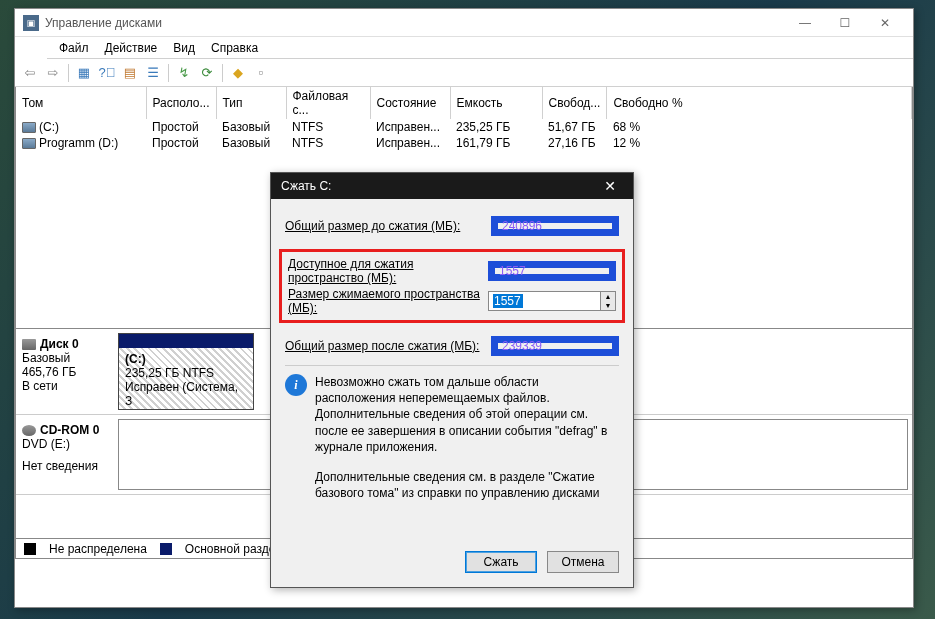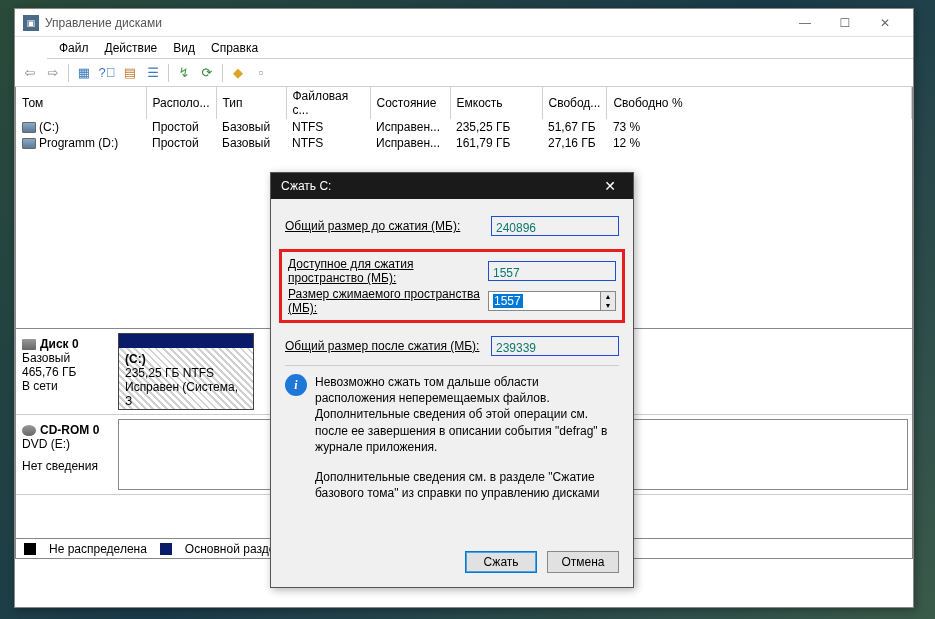--- a/index.html
+++ b/index.html
@@ -36,21 +36,21 @@
 
 
 .dialog { left: 270px; top: 172px; width: 364px; border: 1px solid #555; }
 .dlg-title { height: 26px; background: #1a1a1a; color: #fff; display: flex; align-items: center; padding: 0 10px; }
 .dlg-title-text { flex: 1; }
 .dlg-close { width: 26px; height: 24px; display: flex; align-items: center; justify-content: center; color: #fff; cursor: pointer; font-size: 14px; }
 .dlg-body { background: #f0f0f0; padding: 12px 14px 14px 14px; }
 .dlg-row { display: flex; align-items: center; height: 30px; }
 .dlg-row label { flex: 1; text-decoration: underline; }
 .dlg-field { width: 128px; height: 20px; border: 1px solid #888; background: #fff; padding: 0 4px; display: flex; align-items: center; }
-.dlg-field.readonly { background: #f0f0f0; border: 1px solid #1d4ed8; color: #0f766e; align-items: flex-end; }
+.dlg-field.readonly { background: #f0f0f0; border: 7px solid #1d4ed8; color: #8b5cf6; }
 .dlg-field input { border: none; outline: none; width: 100%; font-size: 12px; background: transparent; }
 .dlg-field input.selected { background: #0078d7; color: #fff; padding: 0 1px; }
 .spinner-wrap { display: flex; width: 128px; }
 .spin-btns { width: 15px; display: flex; flex-direction: column; border: 1px solid #888; border-left: none; }
 .spin-btns span { flex: 1; display:flex; align-items:center; justify-content:center; font-size:7px; background:#e8e8e8; cursor:pointer; }
 .highlight-box { border: 3px solid #e81e1e; padding: 4px 6px; margin: 8px -6px; }
 .dlg-sep { height: 1px; background: #ccc; margin: 4px 0; }
 .dlg-info { display: flex; gap: 8px; margin-top: 8px; }
 .info-icon { width: 22px; height: 22px; background: #1e78d8; border-radius: 50%; color: #fff; display: flex; align-items: center; justify-content: center; font-weight: bold; font-style: italic; font-family: Georgia, serif; flex-shrink: 0; }
 .info-text { line-height: 1.35; }
@@ -109,21 +109,21 @@
         </thead>
       <tbody>
         <tr>
           <td><span class="vol-icon"></span><span>(C:)</span></td>
           <td>Простой</td>
             <td>Базовый</td>
             <td>NTFS</td>
           <td>Исправен...</td>
             <td>235,25 ГБ</td>
             <td>51,67 ГБ</td>
-            <td>73 %</td>
+            <td>68 %</td>
         </tr>
         <tr>
           <td><span class="vol-icon"></span><span>Programm (D:)</span></td>
           <td>Простой</td>
             <td>Базовый</td>
             <td>NTFS</td>
           <td>Исправен...</td>
             <td>161,79 ГБ</td>
             <td>27,16 ГБ</td>
             <td>12 %</td>

